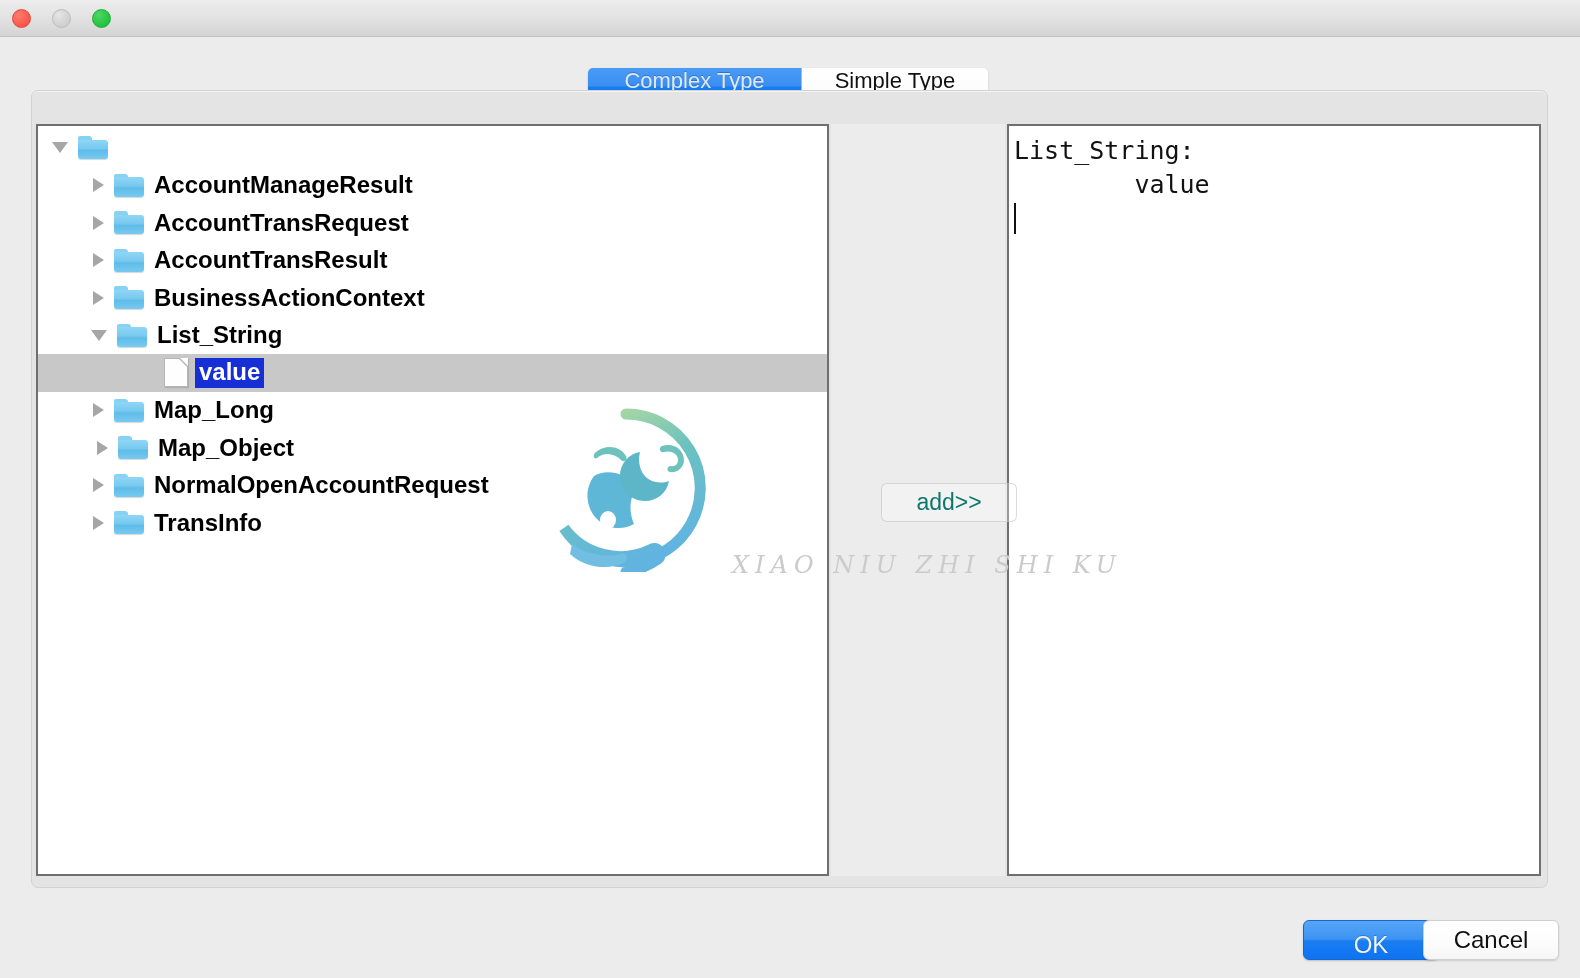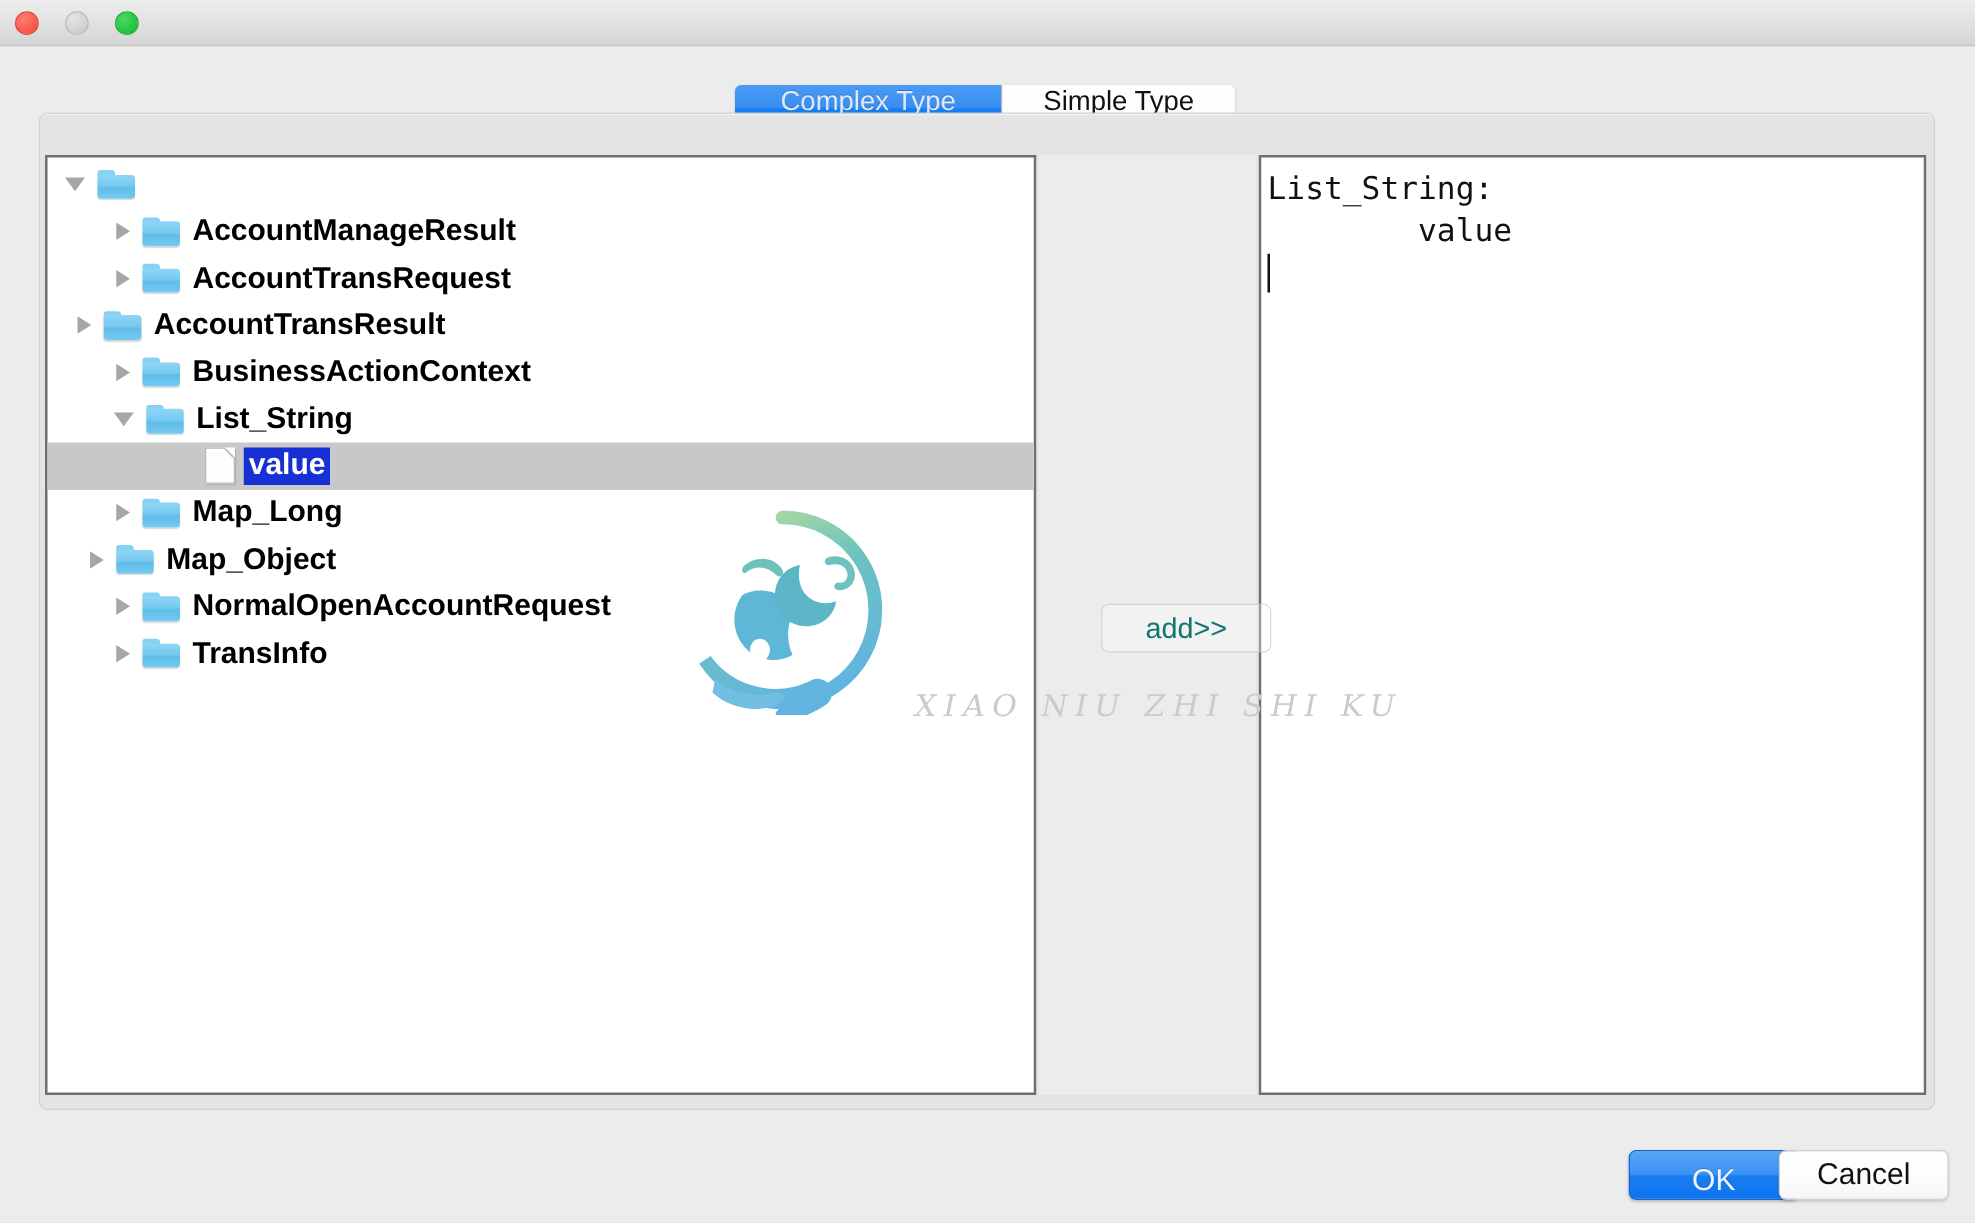--- a/index.html
+++ b/index.html
@@ -311,21 +311,21 @@
         <div class="folder"></div>
         <span class="tlabel">AccountManageResult</span>
       </div>
 
       <div class="trow" style="padding-left:55px;">
         <div class="twist collapsed"></div>
         <div class="folder"></div>
         <span class="tlabel">AccountTransRequest</span>
       </div>
 
-      <div class="trow" style="padding-left:24px;">
+      <div class="trow" style="padding-left:55px;">
         <div class="twist collapsed"></div>
         <div class="folder"></div>
         <span class="tlabel">AccountTransResult</span>
       </div>
 
       <div class="trow" style="padding-left:55px;">
         <div class="twist collapsed"></div>
         <div class="folder"></div>
         <span class="tlabel">BusinessActionContext</span>
       </div>
@@ -340,21 +340,21 @@
         <div class="filedoc"></div>
         <span class="tlabel sel">value</span>
       </div>
 
       <div class="trow" style="padding-left:55px;">
         <div class="twist collapsed"></div>
         <div class="folder"></div>
         <span class="tlabel">Map_Long</span>
       </div>
 
-      <div class="trow" style="padding-left:34px;">
+      <div class="trow" style="padding-left:59px;">
         <div class="twist collapsed"></div>
         <div class="folder"></div>
         <span class="tlabel">Map_Object</span>
       </div>
 
       <div class="trow" style="padding-left:55px;">
         <div class="twist collapsed"></div>
         <div class="folder"></div>
         <span class="tlabel">NormalOpenAccountRequest</span>
       </div>

